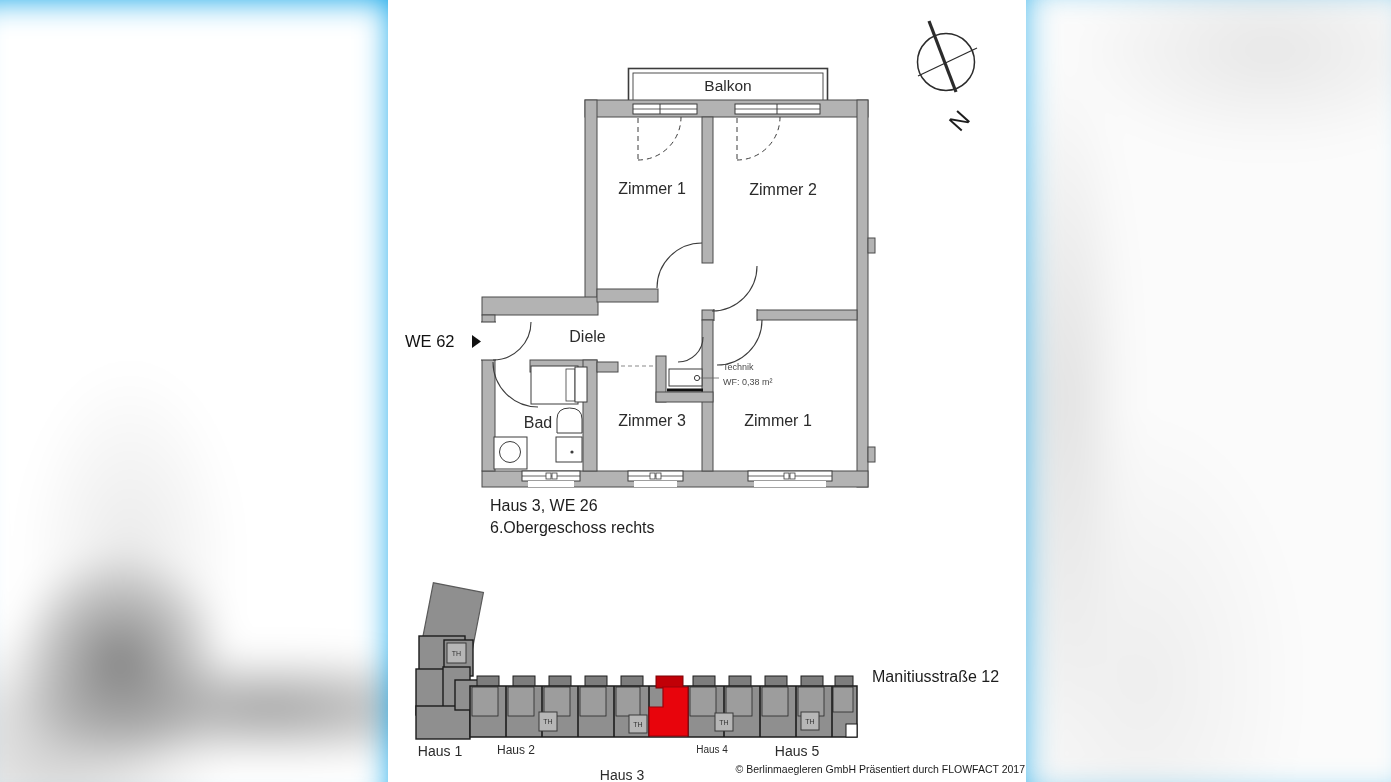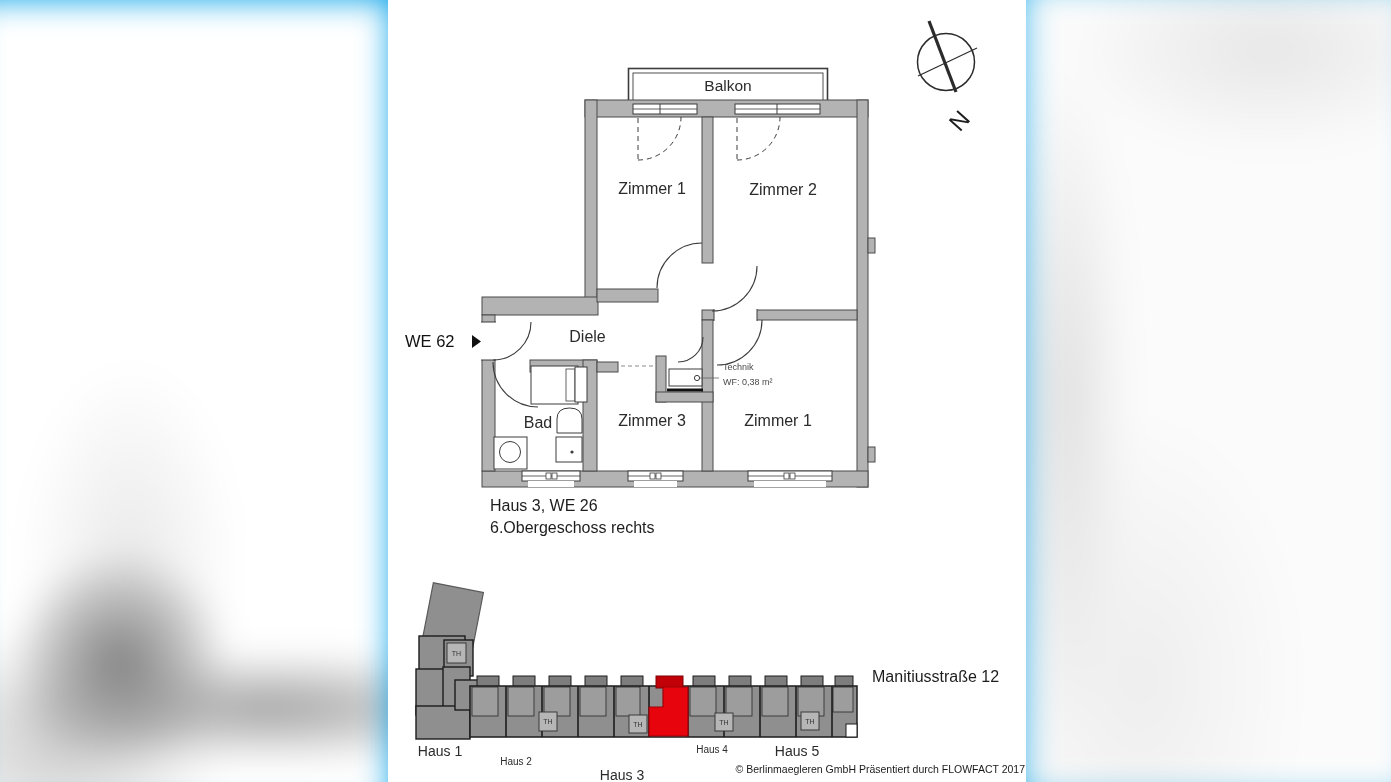--- a/index.html
+++ b/index.html
@@ -211,21 +211,21 @@
   <div class="lbl ctr" style="left:495px;top:414px;width:52px;font-size:16px;margin-left:17px;">Bad</div>
   <div class="lbl small" style="left:723px;top:363px;">Technik</div>
   <div class="lbl small" style="left:723px;top:378px;">WF: 0,38 m²</div>
   <div class="lbl" style="left:405px;top:332px;width:62px;font-size:16.5px;color:#111;">WE 62</div>
   <div class="lbl" style="left:490px;top:497px;font-size:16px;color:#1d1d1d;">Haus 3, WE 26</div>
   <div class="lbl" style="left:490px;top:519px;font-size:16px;color:#1d1d1d;">6.Obergeschoss rechts</div>
   <div class="lbl" style="left:950px;top:100px;width:36px;height:32px;font-size:24px;transform:rotate(-48deg);color:#1d1d1d;">N</div>
 
   <div class="lbl" style="left:872px;top:668px;font-size:16px;color:#1d1d1d;">Manitiusstraße 12</div>
   <div class="lbl ctr" style="left:415px;top:744px;width:50px;font-size:14px;text-align:center;">Haus 1</div>
-  <div class="lbl ctr" style="left:491px;top:744px;width:50px;font-size:10px;margin-top:12px;">Haus 2</div>
+  <div class="lbl ctr" style="left:491px;top:744px;width:50px;font-size:12px;">Haus 2</div>
   <div class="lbl ctr" style="left:597px;top:768px;width:50px;font-size:14px;">Haus 3</div>
   <div class="lbl ctr" style="left:687px;top:744px;width:50px;font-size:10px;">Haus 4</div>
   <div class="lbl ctr" style="left:772px;top:744px;width:50px;font-size:14px;">Haus 5</div>
 
   <div class="th" style="left:447px;top:650px;width:19px;">TH</div>
   <div class="th" style="left:539px;top:718px;width:18px;">TH</div>
   <div class="th" style="left:629px;top:721px;width:18px;">TH</div>
   <div class="th" style="left:715px;top:719px;width:18px;">TH</div>
   <div class="th" style="left:801px;top:718px;width:18px;">TH</div>
 

